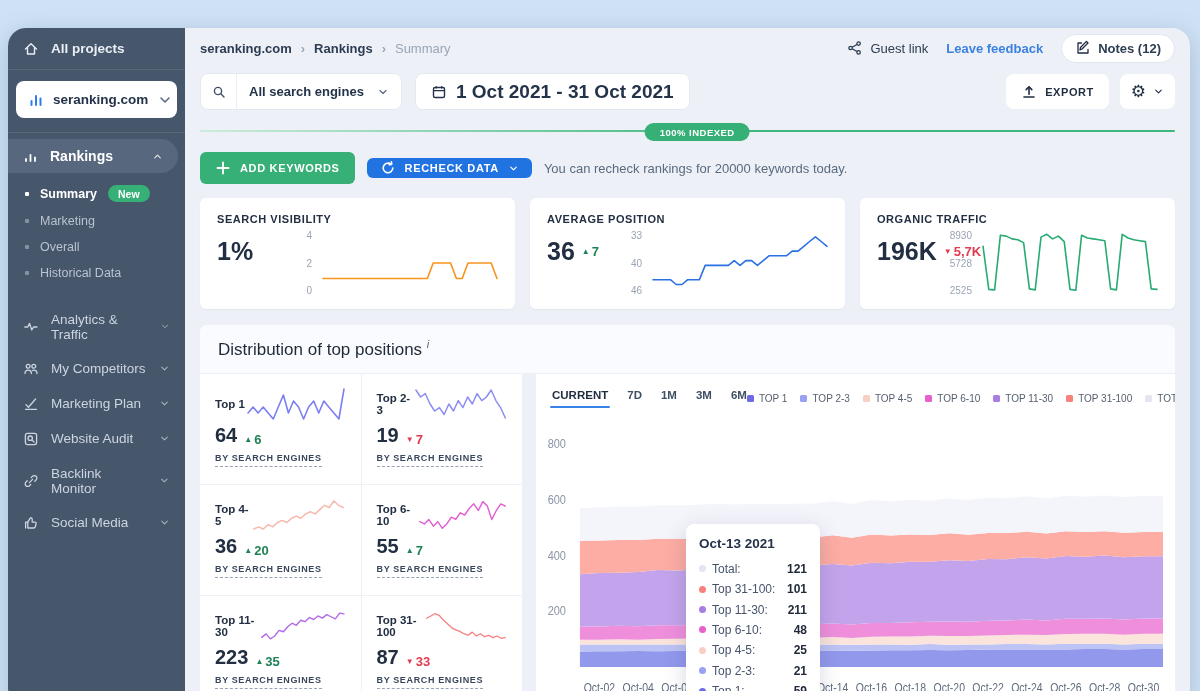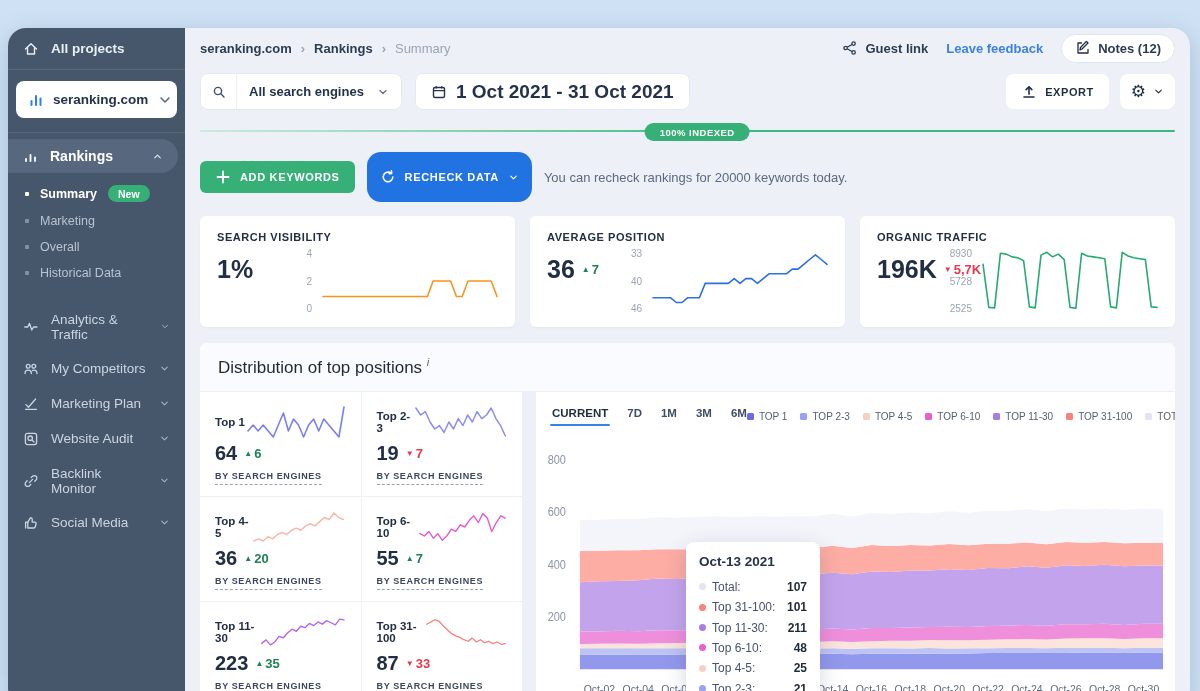--- a/index.html
+++ b/index.html
@@ -32,21 +32,21 @@
   .icon16 { width:16px; height:16px; flex-shrink:0; }
 
   
   .main { flex:1; display:flex; flex-direction:column; padding:0 15px; min-width:0; }
   .topbar { height:40px; display:flex; align-items:center; font-size:13px; color:#2c3c52; flex-shrink:0; }
   .breadcrumb { display:flex; gap:9px; align-items:center; font-weight:bold; }
   .crumb { cursor:pointer; }
   .crumb-sep { color:#9aa5b5; font-weight:bold; }
   .crumb.last { color:#9aa5b5; font-weight:normal; cursor:default; }
   .topbar-right { margin-left:auto; display:flex; align-items:center; gap:18px; }
-  .guest { display:flex; gap:7px; align-items:center; font-weight:bold; cursor:pointer; }
+  .guest { display:flex; gap:7px; align-items:center; font-weight:normal; cursor:pointer; }
   .feedback { color:#3b82e0; font-weight:bold; cursor:pointer; }
   .notes-btn { background:#fff; border:1px solid #dfe5ee; border-radius:16px; height:29px; padding:0 13px;
                display:flex; align-items:center; gap:7px; font-weight:bold; font-size:13px; cursor:pointer; }
 
   .controls { display:flex; align-items:center; gap:13px; margin:5px 0 12px; flex-shrink:0; }
   .se-select { background:#fff; border-radius:8px; height:37px; width:202px; display:flex; align-items:center;
                border:1px solid #e4e9f1; cursor:pointer; }
   .se-search { width:36px; height:100%; border-right:1px solid #ebeff5; display:flex; align-items:center; justify-content:center; }
   .se-label { flex:1; padding-left:12px; font-weight:bold; font-size:13px; color:#243349; }
   .se-select .chev { margin:0 12px; }
@@ -60,21 +60,21 @@
 
   .indexed-row { position:relative; height:17px; margin:1px 0 8px; flex-shrink:0; }
   .indexed-line { position:absolute; left:0; right:0; top:7px; height:2px;
                   background:linear-gradient(90deg,#cdebdc,#3cb87f 55%,#3cb87f); border-radius:2px; }
   .indexed-pill { position:absolute; left:51%; transform:translateX(-50%); top:0; background:#36b077; color:#fff;
                   font-size:9.5px; font-weight:bold; letter-spacing:.05em; padding:3.5px 15px; border-radius:9px; }
 
   .actions { display:flex; align-items:center; gap:12px; margin:4px 0 14px; flex-shrink:0; }
   .btn-green { background:#36b077; color:#fff; border-radius:6px; height:32px; padding:0 15px; font-weight:bold;
                font-size:11px; letter-spacing:.06em; display:flex; gap:9px; align-items:center; cursor:pointer; }
-  .btn-blue { background:#2173e2; color:#fff; border-radius:14px; height:50px; padding:0 13px; font-weight:bold;
+  .btn-blue { background:#2173e2; color:#fff; border-radius:6px; height:20px; padding:0 13px; font-weight:bold;
               font-size:11px; letter-spacing:.06em; display:flex; gap:9px; align-items:center; cursor:pointer; }
   .hint { color:#5a6a80; font-size:13px; }
 
   .metrics { display:flex; gap:15px; margin-bottom:16px; flex-shrink:0; }
   .metric-card { background:#fff; border-radius:6px; flex:1; height:111px; padding:15px 17px; position:relative;
                  box-shadow:0 1px 2px rgba(40,60,90,.05); }
   .metric-title { font-size:11px; font-weight:bold; letter-spacing:.05em; color:#222f42; }
   .metric-value { font-size:25px; font-weight:bold; color:#222f42; margin-top:12px; display:flex; align-items:center; gap:7px; }
   .delta { font-size:13px; font-weight:bold; display:flex; align-items:center; gap:2px; }
   .delta .tri { font-size:8px; }
@@ -89,21 +89,21 @@
                  color:#1f2937; flex-shrink:0; border-radius:6px 6px 0 0; }
   .dist-header sup { font-size:11px; font-style:italic; color:#55637a; }
   .dist-body { flex:1; min-height:0; display:flex; gap:14px; }
   .dist-left { background:#fff; width:322px; flex-shrink:0; display:flex; flex-direction:column; }
   .mini-row { flex:1; display:flex; border-bottom:1px solid #edf0f5; }
   .mini-row:last-child { border-bottom:none; }
   .mini-cell { flex:1; padding:12px 15px 8px; }
   .mini-cell:first-child { border-right:1px solid #edf0f5; }
   .mini-top { display:flex; align-items:center; justify-content:space-between; height:36px; }
   .mini-label { font-size:11.5px; font-weight:bold; color:#222f42; }
-  .mini-value { font-size:20px; font-weight:bold; color:#222f42; display:flex; gap:7px; align-items:center; margin-top:2px; }
+  .mini-value { font-size:20px; font-weight:bold; color:#222f42; display:flex; gap:7px; align-items:flex-end; margin-top:2px; }
   .mini-by { font-size:9px; letter-spacing:.07em; color:#39475c; font-weight:bold; border-bottom:1px dashed #97a2b4;
              display:inline-block; padding-bottom:3px; margin-top:5px; cursor:pointer; }
 
   .dist-right { background:#fff; flex:1; min-width:0; position:relative; display:flex; flex-direction:column; }
   .chart-head { display:flex; align-items:center; padding:15px 16px 6px; flex-shrink:0; }
   .tabs { display:flex; gap:19px; font-size:11.5px; font-weight:bold; color:#3e4e65; }
   .tab { cursor:pointer; position:relative; padding-bottom:7px; }
   .tab.active { color:#1f2c40; }
   .tab.active::after { content:""; position:absolute; left:-2px; right:-2px; bottom:0; height:2px; background:#3b82e8; border-radius:2px; }
   .legend { margin-left:auto; display:flex; gap:13px; font-size:10px; color:#55606e; align-items:center; flex-wrap:nowrap; }
@@ -529,21 +529,21 @@
                 <text x="530.7" y="240" text-anchor="middle" font-size="10.5" fill="#5f6b7e" font-family="Liberation Sans, sans-serif">Oct-26</text>
                 <text x="569.6" y="240" text-anchor="middle" font-size="10.5" fill="#5f6b7e" font-family="Liberation Sans, sans-serif">Oct-28</text>
                 <text x="608.5" y="240" text-anchor="middle" font-size="10.5" fill="#5f6b7e" font-family="Liberation Sans, sans-serif">Oct-30</text>
               </svg>
             <div class="tooltip">
               <div class="tt-title">Oct-13 2021</div>
               <div id="tt-rows">
   <div class="tt-row">
     <span class="dot" style="background:#e3e5f0"></span>
     <span>Total:</span>
-    <span class="val">107</span>
+    <span class="val">121</span>
   </div>
   <div class="tt-row">
     <span class="dot" style="background:#f9837b"></span>
     <span>Top 31-100:</span>
     <span class="val">101</span>
   </div>
   <div class="tt-row">
     <span class="dot" style="background:#a87fe0"></span>
     <span>Top 11-30:</span>
     <span class="val">211</span>

